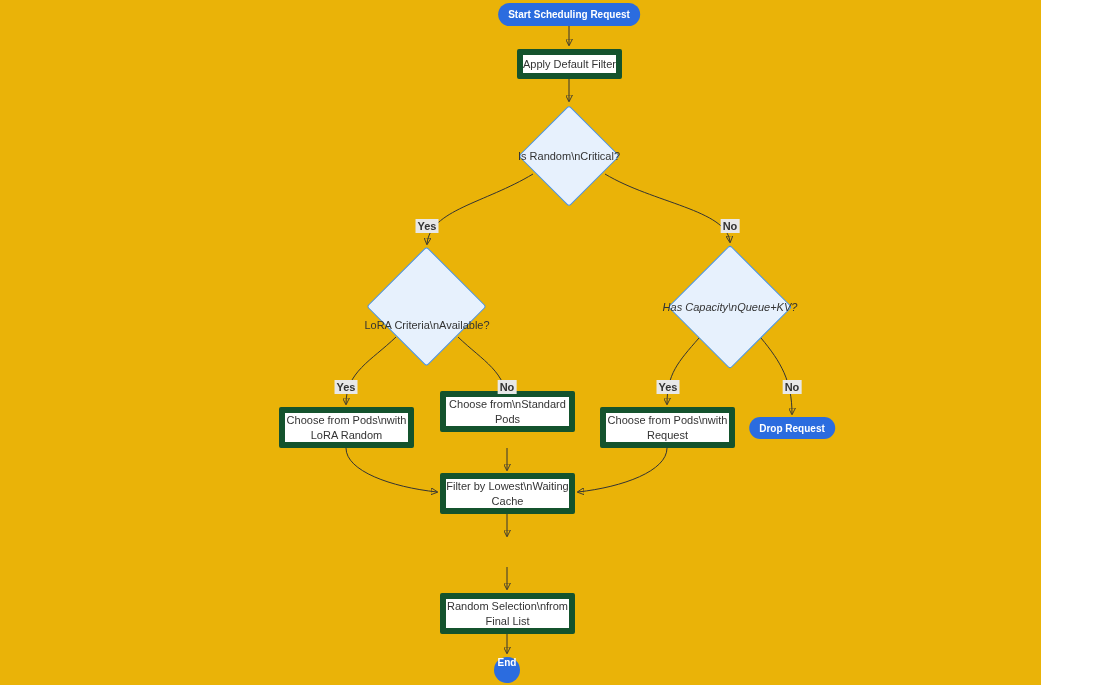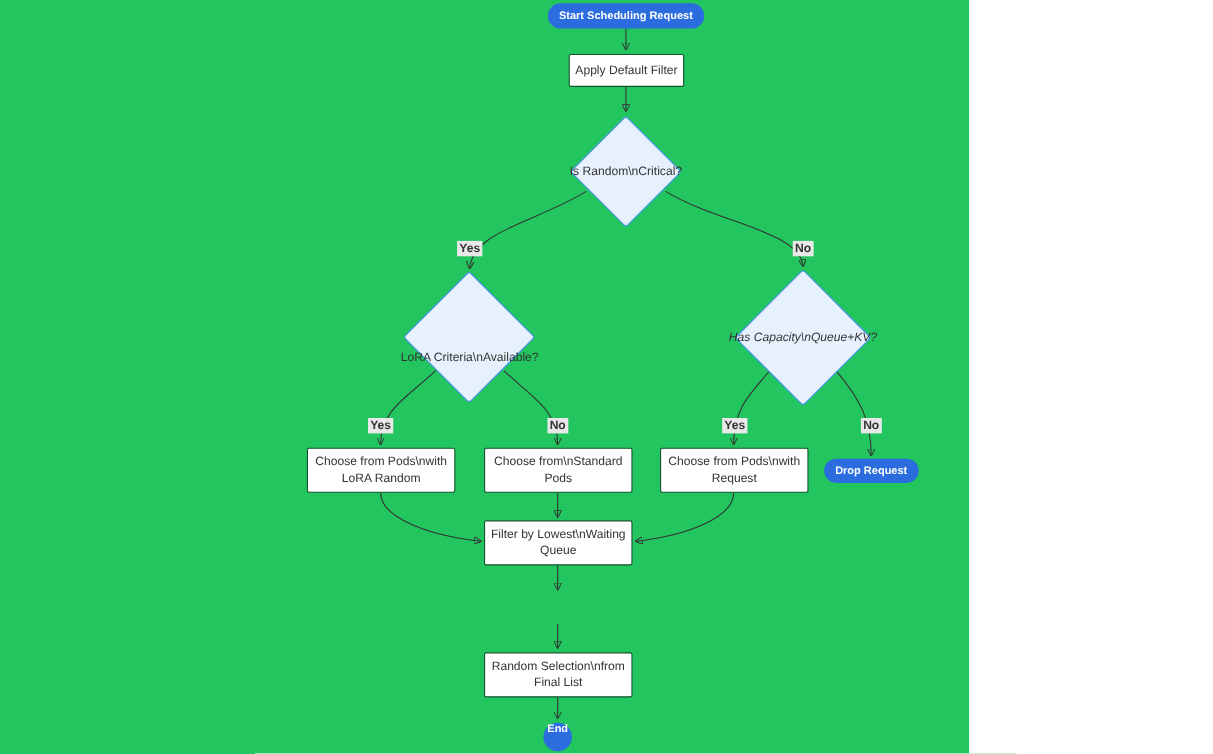--- a/index.html
+++ b/index.html
@@ -1,31 +1,32 @@
 <!DOCTYPE html>
 <html><head>
 <meta charset="utf-8">
 <style>
   html, body { margin: 0; padding: 0; background: #ffffff; }
   body { font-family: "Liberation Sans", sans-serif; }
   .canvas {
     position: relative;
-    width: 881px;
+    width: 1013px;
     height: 685px;
-    background: #22c55e;
+    background: #eab308;
     overflow: hidden;
+    padding-left: 28px;
   }
   .edges-svg { position: absolute; left: 0; top: 0; z-index: 1; }
   .edges-svg path { stroke: #333333; stroke-width: 1; fill: none; }
 
   .node, .pill, .diamond, .diamond-label, .edge-label { position: absolute; box-sizing: border-box; z-index: 2; }
 
   .node {
     background: #ffffff;
-    border: 1px solid #14532d;
+    border: 6px solid #14532d;
     border-radius: 2px;
     display: flex;
     flex-direction: column;
     align-items: center;
     justify-content: center;
     font-size: 11px;
     line-height: 15px;
     color: #333333;
     text-align: center;
     white-space: nowrap;
@@ -121,37 +122,37 @@
   <div class="diamond-label" style="left:427px; top:307px;margin-top:18px;">LoRA Criteria\nAvailable?</div>
 
   <div class="diamond" style="left:686px; top:263px; width:88px; height:88px;"></div>
   <div class="diamond-label" style="left:730px; top:307px;font-style:italic;">Has Capacity\nQueue+KV?</div>
 
   <div class="node" style="left:279px; top:407px; width:135px; height:41px;">
     <span class="line">Choose from Pods\nwith</span>
     <span class="line">LoRA Random</span>
   </div>
 
-  <div class="node" style="left:440px; top:407px; width:135px; height:41px;">
+  <div class="node" style="left:440px; top:391px; width:135px; height:41px;">
     <span class="line">Choose from\nStandard</span>
     <span class="line">Pods</span>
   </div>
 
   <div class="node" style="left:600px; top:407px; width:135px; height:41px;">
     <span class="line">Choose from Pods\nwith</span>
     <span class="line">Request</span>
   </div>
 
   <div class="pill center-anchored" style="left:792px; top:417px; height:22px;">
     <span class="line">Drop Request</span>
   </div>
 
   <div class="node" style="left:440px; top:473px; width:135px; height:41px;">
     <span class="line">Filter by Lowest\nWaiting</span>
-    <span class="line">Queue</span>
+    <span class="line">Cache</span>
   </div>
 
 
   <div class="node" style="left:440px; top:593px; width:135px; height:41px;">
     <span class="line">Random Selection\nfrom</span>
     <span class="line">Final List</span>
   </div>
 
   <div class="circle-node" style="position:absolute; left:494px; top:657px; width:26px; height:26px;">
     <span class="line">End</span>

